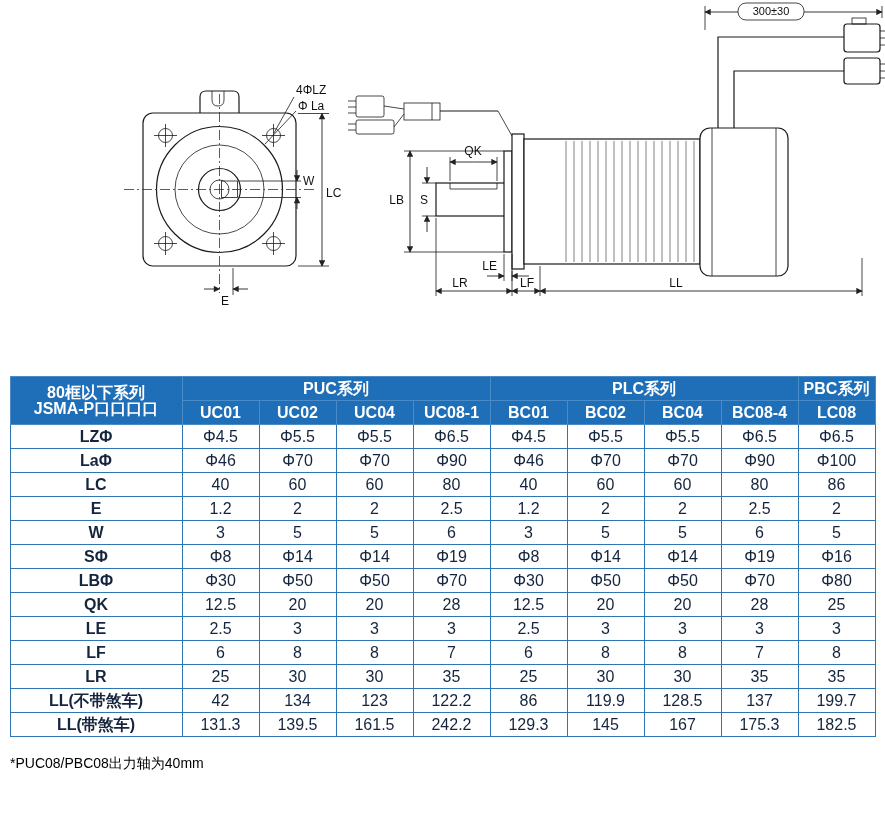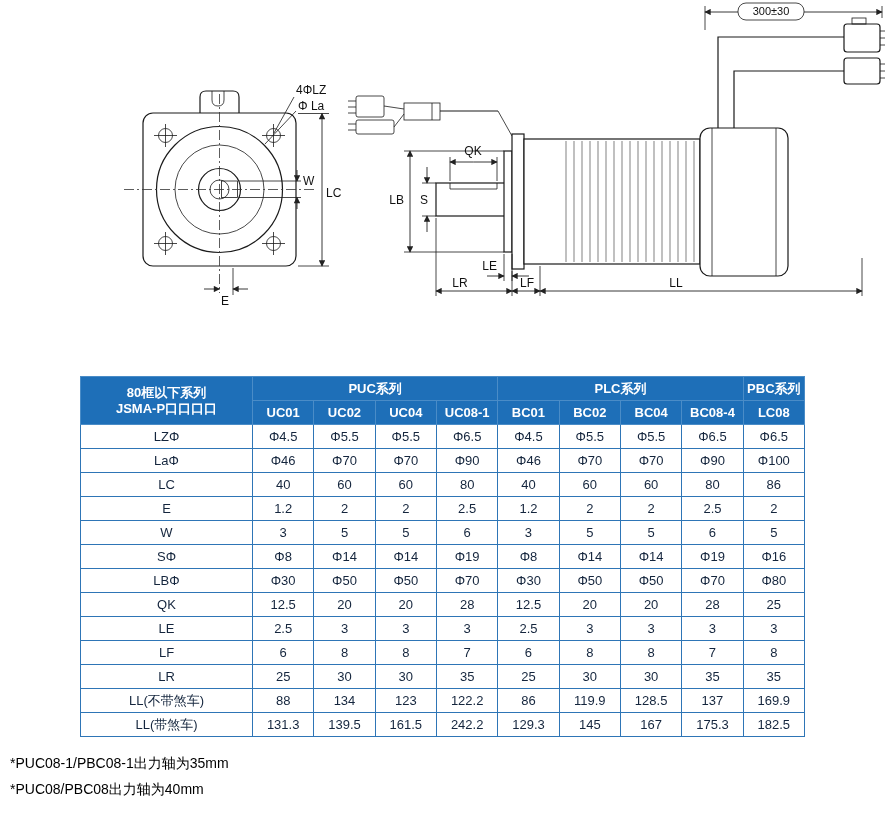--- a/index.html
+++ b/index.html
@@ -11,37 +11,37 @@
   .ln{fill:none;stroke:#1a1a1a;stroke-width:1.2;}
   .lnf{fill:#ffffff;stroke:#1a1a1a;stroke-width:1.2;}
   .thin{fill:none;stroke:#1a1a1a;stroke-width:0.8;}
   .fin{stroke:#4a4a4a;stroke-width:0.7;}
   .cl{fill:none;stroke:#333;stroke-width:0.8;stroke-dasharray:10 3 2 3;}
   .dim{fill:none;stroke:#222;stroke-width:0.9;}
   .lbl{font:12px "Liberation Sans",sans-serif;fill:#111;}
   .lbl-s{font:11px "Liberation Sans",sans-serif;fill:#111;}
 
   table.spec{
-    border-collapse:collapse;width:725px;margin:6px auto 0 auto;
-    table-layout:fixed;font-size:13px;
+    border-collapse:collapse;width:866px;margin:6px auto 0 auto;
+    table-layout:fixed;font-size:16px;
   }
   table.spec th,table.spec td{
     border:1px solid var(--border-blue,#2e75b6);
     text-align:center;vertical-align:middle;
     padding:3px 2px;line-height:17px;
   }
   table.spec thead th{
     background:var(--header-blue,#1e6fb8);
     color:#ffffff;font-weight:bold;
     border-color:var(--header-divider,#4a8cc7);
   }
   .col-label{width:172px;}
   .series-th div{line-height:16px;}
   table.spec tbody td{color:var(--body-text,#14253d);background:#ffffff;}
-  td.row-label{font-weight:normal;}
+  td.row-label{font-weight:bold;}
   .footnotes{margin:16px 0 0 10px;}
   .footnotes p{margin:0 0 6px 0;font-size:14px;line-height:20px;color:#000;}
 </style>
 </head>
 <body>
 
 <svg class="drawing" width="885" height="370" viewBox="0 0 885 370">
   <defs>
     <marker id="arrow" viewBox="0 0 10 10" refX="9" refY="5" markerWidth="9" markerHeight="7" orient="auto-start-reverse">
       <path d="M0,0 L10,5 L0,10 z" fill="#222"></path>
@@ -380,41 +380,40 @@
         <td>30</td>
         <td>35</td>
         <td>25</td>
         <td>30</td>
         <td>30</td>
         <td>35</td>
         <td>35</td>
       </tr>
       <tr>
         <td class="row-label">LL(不带煞车)</td>
-        <td>88</td>
+        <td>42</td>
         <td>134</td>
         <td>123</td>
         <td>122.2</td>
         <td>86</td>
         <td>119.9</td>
         <td>128.5</td>
         <td>137</td>
-        <td>169.9</td>
+        <td>199.7</td>
       </tr>
       <tr>
         <td class="row-label">LL(带煞车)</td>
         <td>131.3</td>
         <td>139.5</td>
         <td>161.5</td>
         <td>242.2</td>
         <td>129.3</td>
         <td>145</td>
         <td>167</td>
         <td>175.3</td>
         <td>182.5</td>
       </tr>
     </tbody>
 </table>
 
 <div class="footnotes">
-  <p>*PUC08-1/PBC08-1出力轴为35mm</p>
   <p>*PUC08/PBC08出力轴为40mm</p>
 </div>
 
 </body></html>

